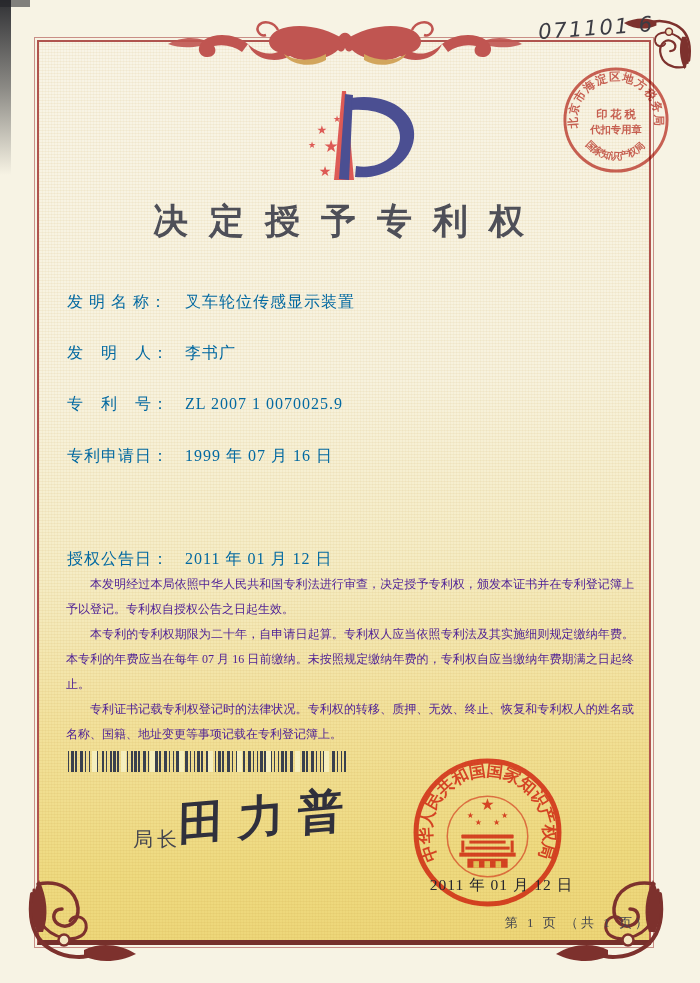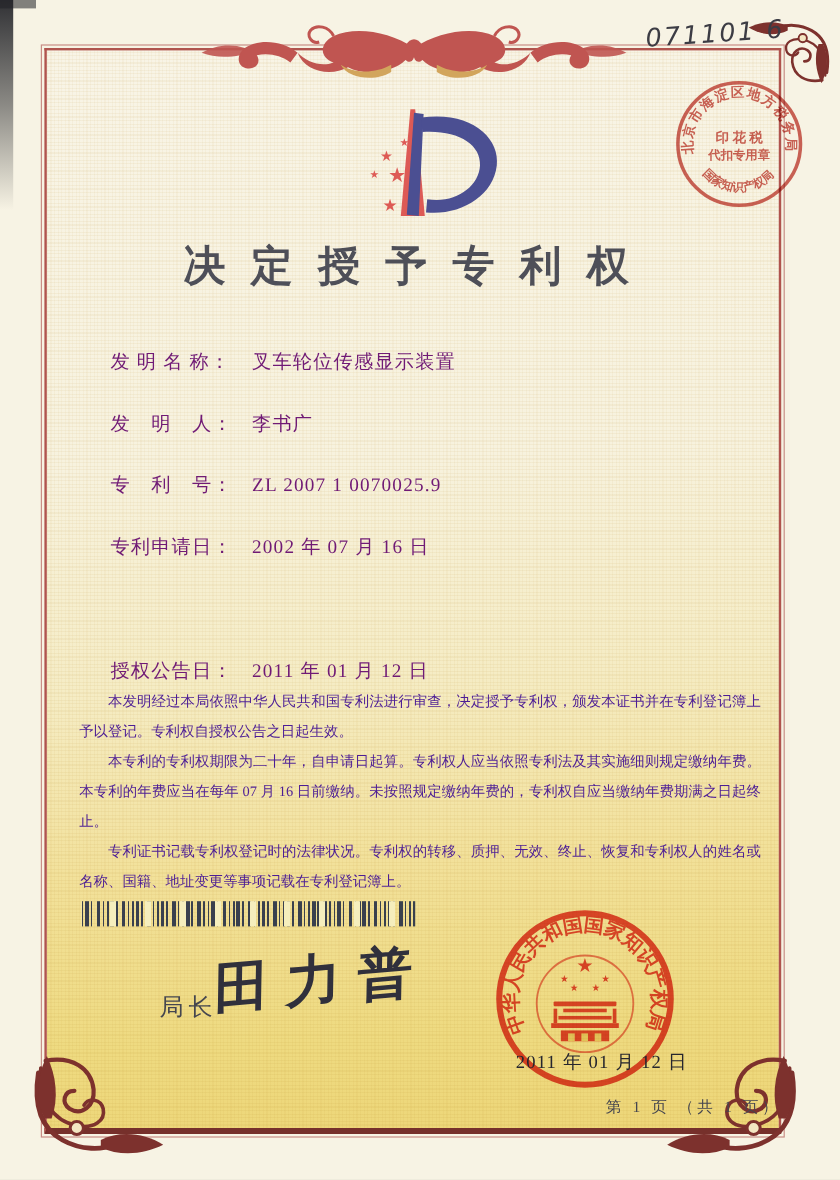--- a/index.html
+++ b/index.html
@@ -18,21 +18,21 @@
     mix-blend-mode:multiply;opacity:.8;}
   
   .frame{position:absolute;left:37px;top:40px;width:614px;height:905px;box-sizing:border-box;
     border:2px solid #b0544e;border-bottom:5px solid #76302b;
     outline:1px solid #c98e86;outline-offset:2px;}
   .cert-no{position:absolute;left:74px;top:95px;font-size:15px;letter-spacing:3px;color:#4b4c56;}
   .handwriting{position:absolute;left:538px;top:16px;font-size:21px;font-style:italic;
     font-family:"DejaVu Sans",sans-serif;color:#3c3c44;transform:rotate(-4deg);letter-spacing:2px;}
   .title{position:absolute;left:37px;top:198px;width:614px;text-align:center;
     font-size:35px;font-weight:bold;letter-spacing:21px;padding-left:10px;box-sizing:border-box;color:#4e4f58;}
-  .field{position:absolute;left:92px;width:540px;font-size:16px;letter-spacing:1px;color:#701a75;}
+  .field{position:absolute;left:67px;width:540px;font-size:16px;letter-spacing:1px;color:#0369a1;}
   .field .lbl{display:inline-block;min-width:118px;}
   .f0{top:292px}.f1{top:343px}.f2{top:394px}.f3{top:446px}.f4{top:497px}.f5{top:549px}
   .body-text{position:absolute;left:66px;top:572px;width:568px;font-size:12px;line-height:25px;
     text-align:justify;color:#4c1d95;}
   .body-text p{margin:0;text-indent:2em;}
   .barcode{position:absolute;left:68px;top:751px;width:278px;height:21px;
     background-image:
       repeating-linear-gradient(90deg,transparent 0 24px,#f5eebd 24px 29px),
       repeating-linear-gradient(90deg,#39404e 0 1.5px,transparent 1.5px 3px,#39404e 3px 6px,
         transparent 6px 7.5px,#39404e 7.5px 9px,transparent 9px 12.5px,#39404e 12.5px 15.5px,
@@ -121,21 +121,21 @@
   <div class="field f0">
     <span class="lbl">发 明 名 称：</span><span>叉车轮位传感显示装置</span>
   </div>
   <div class="field f1">
     <span class="lbl">发　明　人：</span><span>李书广</span>
   </div>
   <div class="field f2">
     <span class="lbl">专　利　号：</span><span>ZL 2007 1 0070025.9</span>
   </div>
   <div class="field f3">
-    <span class="lbl">专利申请日：</span><span>2002 年 07 月 16 日</span>
+    <span class="lbl">专利申请日：</span><span>1999 年 07 月 16 日</span>
   </div>
   <div class="field f5">
     <span class="lbl">授权公告日：</span><span>2011 年 01 月 12 日</span>
   </div>
 
   <div class="body-text">
     <p>本发明经过本局依照中华人民共和国专利法进行审查，决定授予专利权，颁发本证书并在专利登记簿上予以登记。专利权自授权公告之日起生效。</p>
     <p>本专利的专利权期限为二十年，自申请日起算。专利权人应当依照专利法及其实施细则规定缴纳年费。本专利的年费应当在每年 07 月 16 日前缴纳。未按照规定缴纳年费的，专利权自应当缴纳年费期满之日起终止。</p>
     <p>专利证书记载专利权登记时的法律状况。专利权的转移、质押、无效、终止、恢复和专利权人的姓名或名称、国籍、地址变更等事项记载在专利登记簿上。</p>
   </div>

